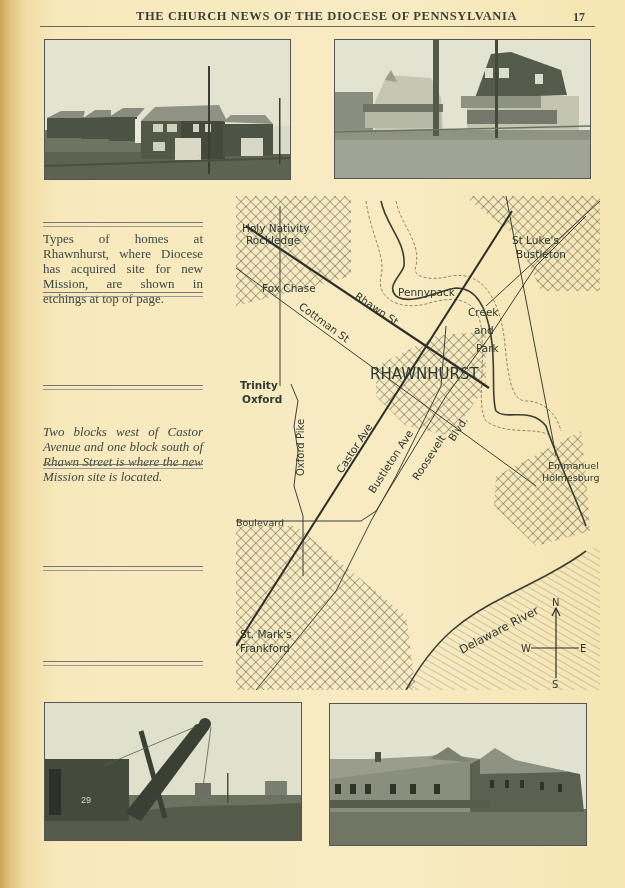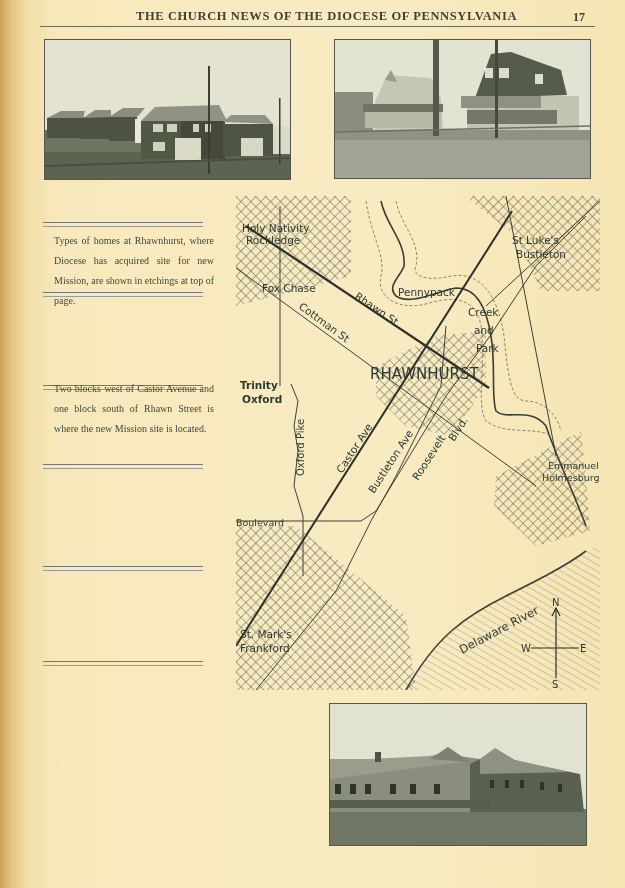--- a/index.html
+++ b/index.html
@@ -4,21 +4,21 @@
 <style>
   html,body{margin:0;padding:0;}
   body{width:625px;height:888px;overflow:hidden;background:#f6e6b4;font-family:"DejaVu Serif",serif;position:relative;}
   .page{position:absolute;left:0;top:0;width:625px;height:888px;
     background:linear-gradient(90deg,#c9a25a 0px,#e2c27e 10px,#f2dda6 26px,#f8e9bd 60px,#f8ebc2 400px,#f6e5b3 625px);}
   .header{position:absolute;left:40px;top:6px;width:555px;height:20px;border-bottom:1px solid #6b6b5a;}
   .header-title{position:absolute;left:96px;top:3px;font-family:"Liberation Serif",serif;font-size:12.5px;letter-spacing:0.6px;color:#3d4038;font-weight:bold;}
   .header-page{position:absolute;right:10px;top:4px;font-family:"Liberation Serif",serif;font-size:12px;color:#3d4038;font-weight:bold;margin-left:20px;}
   .photo{position:absolute;border:1px solid #555;overflow:hidden;}
   .photo svg{display:block;}
-  .caption{position:absolute;left:43px;width:160px;font-family:"Liberation Serif",serif;font-size:10px;line-height:20px;color:#3a4a45;text-align:justify;margin-left:11px;}
+  .caption{position:absolute;left:43px;width:160px;font-family:"Liberation Serif",serif;font-size:13px;line-height:15px;color:#3a4a45;text-align:justify;}
   .rule{position:absolute;left:43px;width:160px;height:3px;border-top:1px solid #777;border-bottom:1px solid #999;}
   .map{position:absolute;left:236px;top:196px;width:364px;height:494px;}
   .map-label{font-family:"DejaVu Sans",sans-serif;fill:#2c3a34;}
 </style>
 </head>
 <body>
 
 <div class="page">
 
   <div class="header">
@@ -85,21 +85,21 @@
       <rect x="160" y="0" width="3" height="98" fill="#44493c"></rect>
       <line x1="0" y1="92" x2="255" y2="86" stroke="#6d7163" stroke-width="1.5"></line>
     </svg>
   </div>
 
   <div class="rule" style="top:222px;"></div>
   <div class="caption" style="top:231px;">Types of homes at Rhawnhurst, where Diocese has acquired site for new Mission, are shown in etchings at top of page.</div>
   <div class="rule" style="top:292px;"></div>
 
   <div class="rule" style="top:385px;"></div>
-  <div class="caption" style="top:379px;">Two blocks west of Castor Avenue and one block south of Rhawn Street is where the new Mission site is located.</div>
+  <div class="caption" style="top:424px;font-style:italic;">Two blocks west of Castor Avenue and one block south of Rhawn Street is where the new Mission site is located.</div>
   <div class="rule" style="top:464px;"></div>
 
   <div class="rule" style="top:566px;"></div>
   <div class="rule" style="top:661px;"></div>
 
   <div class="map">
     <svg width="364" height="494" viewBox="0 0 364 494">
       <defs>
         <pattern id="hatch" width="7" height="7" patternUnits="userSpaceOnUse" patternTransform="rotate(45)">
           <line x1="0" y1="0" x2="0" y2="7" stroke="#4a5048" stroke-width="0.9"></line>
@@ -168,20 +168,38 @@
         <g class="map-label" font-size="10">
           <text x="316" y="410">N</text>
           <text x="316" y="492">S</text>
           <text x="344" y="456">E</text>
           <text x="285" y="456">W</text>
         </g>
       </g>
     </svg>
   </div>
 
+  <div class="photo" style="left:44px;top:702px;width:256px;height:137px;">
+    <svg width="256" height="137" viewBox="0 0 256 137">
+      <rect width="256" height="137" fill="#e0e1cd"></rect>
+      <rect y="92" width="256" height="45" fill="#6b7260"></rect>
+      <path d="M0,115 C30,100 60,105 90,110 C130,100 180,104 256,100 L256,137 L0,137 Z" fill="#555c4b"></path>
+      <rect x="0" y="56" width="84" height="62" fill="#444a3c"></rect>
+      <rect x="4" y="66" width="12" height="46" fill="#2c3128"></rect>
+      <text x="36" y="100" font-family="Liberation Sans, sans-serif" font-size="9" fill="#d6d8c6">29</text>
+      <polygon points="80,110 150,22 160,18 164,26 96,118" fill="#3a4034"></polygon>
+      <line x1="96" y1="28" x2="120" y2="115" stroke="#3a4034" stroke-width="5"></line>
+      <circle cx="160" cy="21" r="6" fill="#3a4034"></circle>
+      <line x1="60" y1="62" x2="150" y2="24" stroke="#5a5f52" stroke-width="0.8"></line>
+      <line x1="166" y1="24" x2="158" y2="85" stroke="#5a5f52" stroke-width="0.8"></line>
+      <rect x="150" y="80" width="16" height="14" fill="#6c7064"></rect>
+      <rect x="182" y="70" width="1.5" height="30" fill="#4a4f44"></rect>
+      <rect x="220" y="78" width="22" height="14" fill="#7b7f71"></rect>
+    </svg>
+  </div>
 
   <div class="photo" style="left:329px;top:703px;width:256px;height:141px;">
     <svg width="256" height="141" viewBox="0 0 256 141">
       <rect width="256" height="141" fill="#e1e2cf"></rect>
       <rect y="105" width="256" height="36" fill="#6f7764"></rect>
       <polygon points="0,60 0,108 150,108 150,55 115,50 90,60" fill="#8a8e7d"></polygon>
       <polygon points="0,55 40,55 100,52 118,48 132,58 0,75" fill="#9a9d8c"></polygon>
       <rect x="45" y="48" width="6" height="10" fill="#4d5246"></rect>
       <polygon points="100,55 118,43 140,58" fill="#7d8172"></polygon>
       <polygon points="140,60 160,50 200,60 250,70 254,108 140,108" fill="#5b6151"></polygon>

